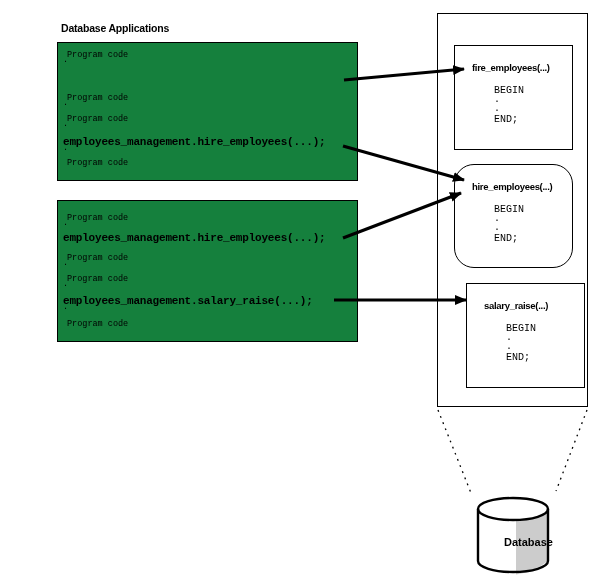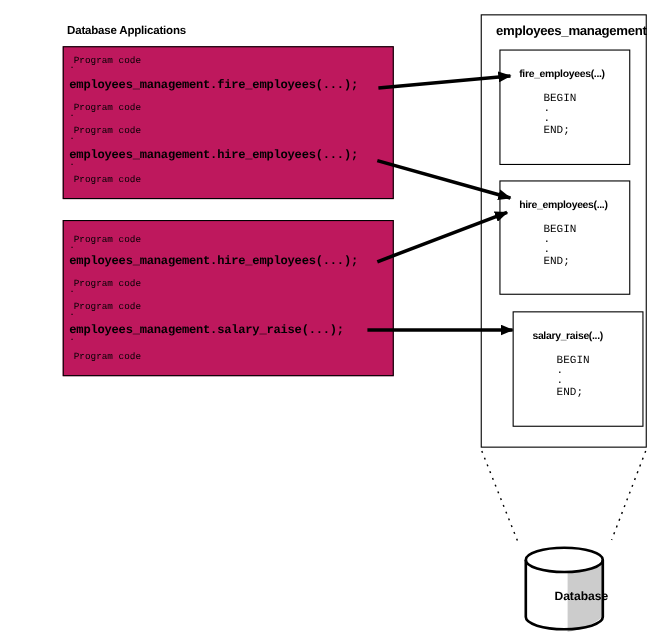--- a/index.html
+++ b/index.html
@@ -5,40 +5,40 @@
   html,body{margin:0;padding:0;background:#ffffff;}
   .canvas{
     position:relative;width:596px;height:576px;background:#ffffff;
     font-family:"Liberation Sans",sans-serif;color:#000;overflow:hidden;
   }
   .title{position:absolute;font-weight:bold;white-space:nowrap;}
   .left-title{left:61px;top:22px;font-size:10.5px;letter-spacing:-0.2px;}
   .pkg-title{left:13px;top:7px;font-size:12px;letter-spacing:-0.3px;}
   .db-label{left:504px;top:536px;font-size:11px;z-index:7;}
   .appbox{
-    position:absolute;border:1.5px solid #000;background:#be185d;box-sizing:border-box;z-index:1;
+    position:absolute;border:1.5px solid #000;background:#15803d;box-sizing:border-box;z-index:1;
   }
   .appbox-1{left:57px;top:42px;width:301px;height:139px;}
   .appbox-2{left:57px;top:200px;width:301px;height:142px;}
   .code{
     position:absolute;font-family:"Liberation Mono",monospace;font-size:8.5px;
     line-height:9px;white-space:nowrap;left:9px;
   }
   .code.dot{left:5px;}
   .code.call{left:5px;font-size:11px;font-weight:bold;line-height:11px;letter-spacing:-0.2px;}
   .pkgbox{
     position:absolute;left:437px;top:13px;width:151px;height:394px;
     border:1.5px solid #000;background:#fff;box-sizing:border-box;z-index:1;
   }
   .subbox{
     position:absolute;left:16px;width:119px;border:1.4px solid #000;
     background:#fff;box-sizing:border-box;
   }
   .subbox-1{top:31px;height:105px;}
-  .subbox-2{top:150px;height:104px;}
+  .subbox-2{top:150px;height:104px;border-radius:20px;}
   .subbox-3{top:269px;height:105px;margin-left:12px;}
   .subname{
     position:absolute;left:17px;font-size:9.5px;font-weight:bold;
     letter-spacing:-0.3px;white-space:nowrap;
   }
   .subcode{
     position:absolute;left:19px;font-family:"Liberation Mono",monospace;
     font-size:10px;line-height:10px;white-space:nowrap;padding-left:20px;
   }
   .overlay{position:absolute;left:0;top:0;z-index:5;pointer-events:none;}
@@ -49,21 +49,20 @@
 </head>
 <body>
 
 <div class="canvas">
 
   <div class="title left-title">Database Applications</div>
 
   <div class="appbox appbox-1">
     <div class="code plain" style="top:8px">Program code</div>
     <div class="code dot" style="top:13px">.</div>
-    <div class="code call" style="top:30px">employees_management.fire_employees(...);</div>
     <div class="code plain" style="top:51px">Program code</div>
     <div class="code dot" style="top:56px">.</div>
     <div class="code plain" style="top:72px">Program code</div>
     <div class="code dot" style="top:77px">.</div>
     <div class="code call" style="top:94px">employees_management.hire_employees(...);</div>
     <div class="code dot" style="top:101px">.</div>
     <div class="code plain" style="top:116px">Program code</div>
   </div>
 
   <div class="appbox appbox-2">
@@ -73,21 +72,20 @@
     <div class="code plain" style="top:53px">Program code</div>
     <div class="code dot" style="top:58px">.</div>
     <div class="code plain" style="top:74px">Program code</div>
     <div class="code dot" style="top:79px">.</div>
     <div class="code call" style="top:95px">employees_management.salary_raise(...);</div>
     <div class="code dot" style="top:102px">.</div>
     <div class="code plain" style="top:119px">Program code</div>
   </div>
 
   <div class="pkgbox">
-    <div class="title pkg-title">employees_management</div>
 
     <div class="subbox subbox-1">
       <div class="subname" style="top:16px">fire_employees(...)</div>
       <div class="subcode" style="top:40px">BEGIN</div>
       <div class="subcode" style="top:49px">.</div>
       <div class="subcode" style="top:58px">.</div>
       <div class="subcode" style="top:69px">END;</div>
     </div>
 
     <div class="subbox subbox-2">

